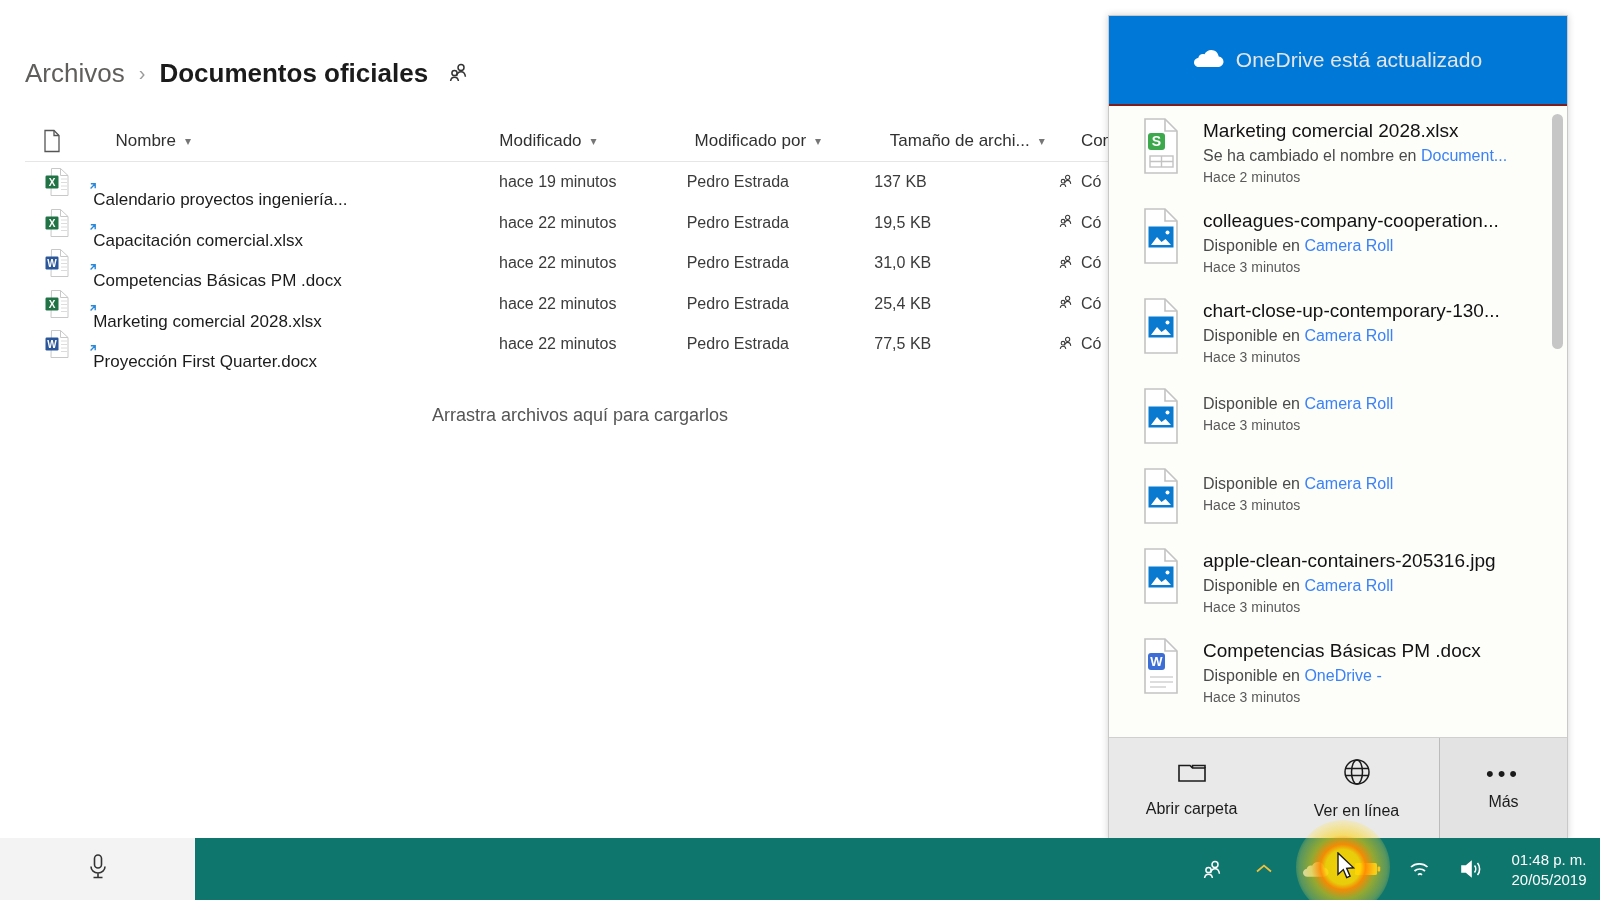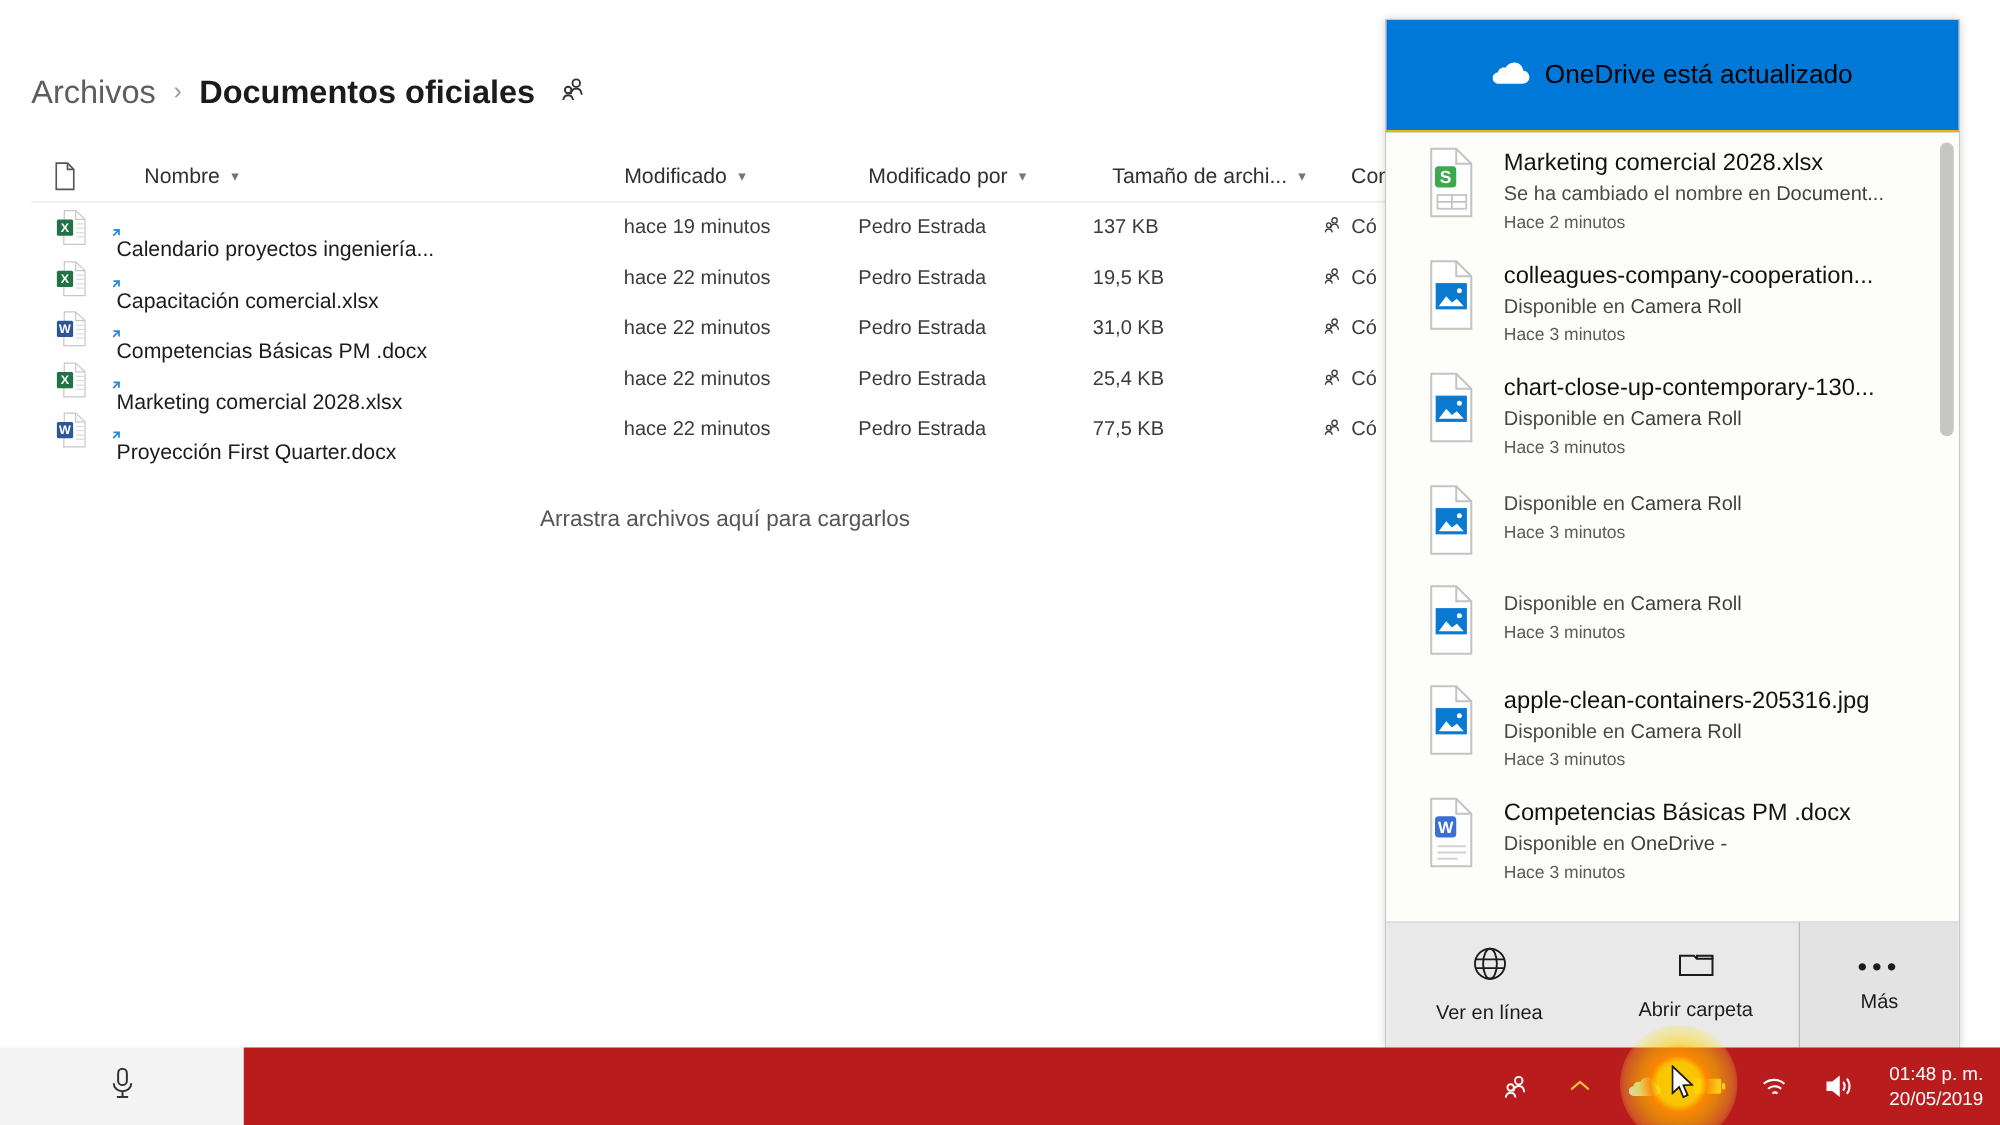--- a/index.html
+++ b/index.html
@@ -60,35 +60,35 @@
     width: 460px; height: 825px;
     background: #fdfdfa;
     border: 1px solid #c9c9c9;
     box-shadow: 0 0 7px rgba(0,0,0,.18);
     display: flex; flex-direction: column;
     overflow: hidden;
   }
   .fly-head {
     height: 90px; background: #0078d7; flex: 0 0 90px;
     display: flex; align-items: center; justify-content: center;
-    gap: 12px; color: #000000;
-    border-bottom: 2px solid #eab308;
+    gap: 12px; color: #e5e5e5;
+    border-bottom: 2px solid #7f1d1d;
   }
   .fly-head .txt { font-size: 21px; font-weight: 400; }
 
   .fly-list { position: relative; flex: 1 1 auto; overflow: hidden; background: #fdfdfa; }
   .fly-item { display: flex; gap: 18px; padding: 11px 22px 11px 28px; align-items: flex-start; }
   .fi-icon { width: 48px; height: 58px; flex: 0 0 48px; }
   .fi-body { flex: 1 1 auto; min-width: 0; padding-top: 3px; }
   .fi-title {
     font-size: 19px; color: #121212; font-weight: 400;
     white-space: nowrap; overflow: hidden; text-overflow: clip;
   }
   .fi-sub { font-size: 16px; color: #4a4a4a; margin-top: 5px; }
-  .fi-sub .lnk { color: #404040; }
+  .fi-sub .lnk { color: #3b82f6; }
   .fi-time { font-size: 14px; color: #5a5a5a; margin-top: 4px; }
 
   .fly-scroll {
     position: absolute; right: 4px; top: 8px;
     width: 11px; height: 625px; background: transparent;
   }
   .fly-thumb {
     position: absolute; left: 0; top: 0; width: 11px; height: 235px;
     background: #c6c6c6; border-radius: 6px;
   }
@@ -103,21 +103,21 @@
     align-items: center; justify-content: center; gap: 12px;
     font-size: 16px; color: #1b1b1b;
   }
   .fbtn.more { flex: 0 0 128px; background: #e3e3e3; border-left: 1px solid #bcbcbc; }
   .fbtn.more .lbl { }
   .dots { letter-spacing: 4px; font-size: 22px; line-height: 14px; color: #1b1b1b; }
 
   
   .taskbar {
     position: absolute; left: 195px; top: 838px;
-    width: 1405px; height: 62px; background: #b91c1c;
+    width: 1405px; height: 62px; background: #0f766e;
   }
   .tb-left-strip {
     position: absolute; left: 0; top: 838px; width: 195px; height: 62px;
     background: #f3f3f3;
     display: flex; align-items: center; justify-content: center;
   }
   .tray { position: absolute; right: 0; top: 0; height: 62px; display: flex; align-items: center; }
   .tray-ico { width: 52px; height: 62px; display: flex; align-items: center; justify-content: center; color: #fff; }
   .clock {
     width: 102px; height: 62px; color: #fff; font-size: 15px;
@@ -447,36 +447,36 @@
           </div>
         </div>
       <div class="fly-scroll">
         <div class="fly-thumb"></div>
       </div>
     </div>
 
     <div class="fly-foot">
       <div class="fbtn">
         <span>
+          <svg width="30" height="24" viewBox="0 0 30 24" fill="none" stroke="#1b1b1b" stroke-width="1.6">
+            <path d="M2 5.5h11l2.5 2.5H28v13H2z"></path>
+              <path d="M15.5 8V5.5H28V8"></path>
+          </svg>
+        </span>
+        <span class="lbl">Abrir carpeta</span>
+      </div>
+      <div class="fbtn">
+        <span>
           <svg width="28" height="28" viewBox="0 0 28 28" fill="none" stroke="#1b1b1b" stroke-width="1.5">
             <circle cx="14" cy="14" r="12"></circle>
               <ellipse cx="14" cy="14" rx="5.5" ry="12"></ellipse>
             <path d="M2.4 10.5h23.2M2.4 17.5h23.2"></path>
           </svg>
         </span>
         <span class="lbl">Ver en línea</span>
-      </div>
-      <div class="fbtn">
-        <span>
-          <svg width="30" height="24" viewBox="0 0 30 24" fill="none" stroke="#1b1b1b" stroke-width="1.6">
-            <path d="M2 5.5h11l2.5 2.5H28v13H2z"></path>
-              <path d="M15.5 8V5.5H28V8"></path>
-          </svg>
-        </span>
-        <span class="lbl">Abrir carpeta</span>
       </div>
       <div class="fbtn more">
         <span class="dots">•••</span>
         <span class="lbl">Más</span>
       </div>
     </div>
   </div>
 
   <div class="tb-left-strip">
     <span>

